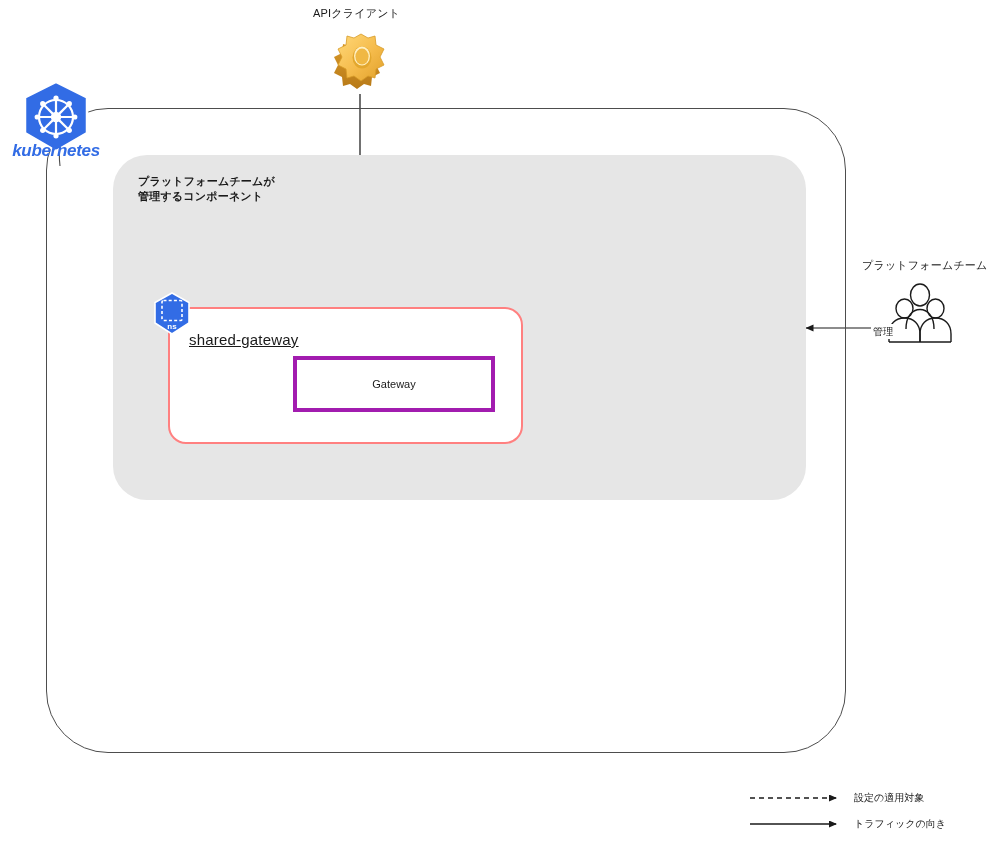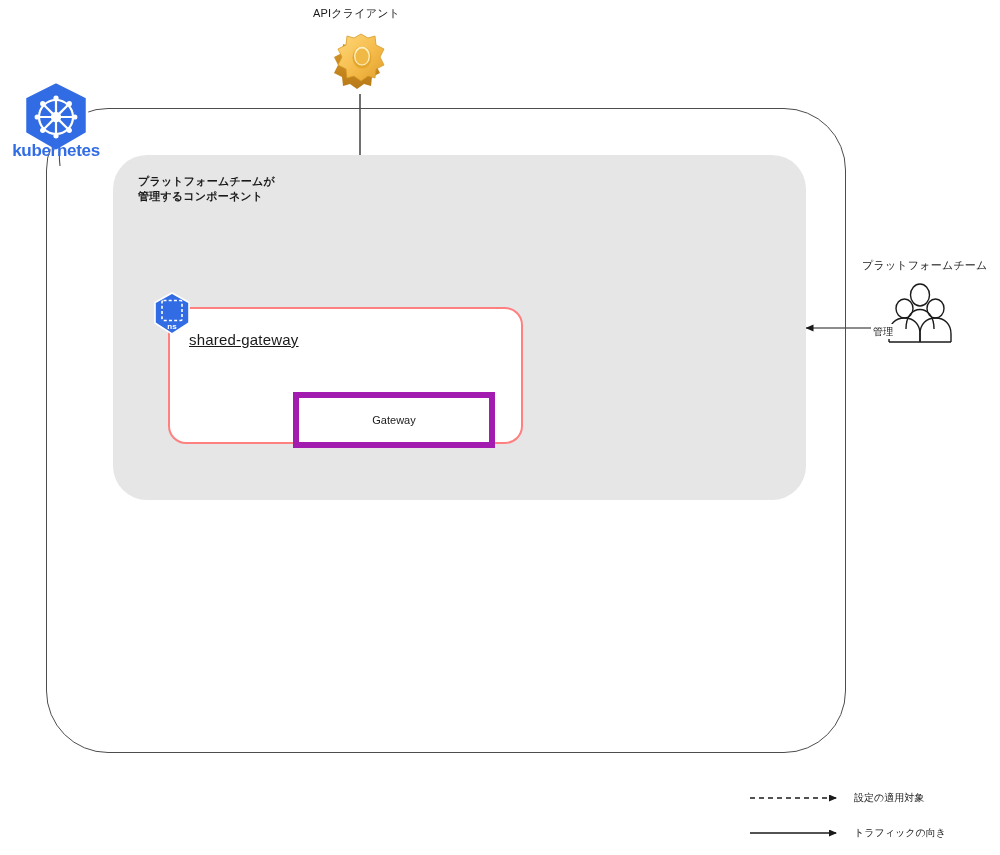--- a/index.html
+++ b/index.html
@@ -84,27 +84,26 @@
     width: 40px;
     height: 44px;
   }
   
   #gateway-box {
     position: absolute;
     left: 293px;
     top: 356px;
     width: 202px;
     height: 56px;
-    border: 6px solid #a21caf;
+    border: 4px solid #a21caf;
     box-sizing: border-box;
     background: #ffffff;
     display: flex;
     align-items: center;
     justify-content: center;
-    margin-top: 36px;
   }
   #gateway-box span {
     font-size: 11px;
     color: #1a1a1a;
   }
   
   #k8s-logo {
     position: absolute;
     left: 20px;
     top: 80px;
@@ -115,20 +114,21 @@
     position: absolute;
     left: 0px;
     top: 141px;
     width: 112px;
     text-align: center;
     font-size: 17px;
     font-weight: bold;
     color: #326ce5;
     letter-spacing: -0.3px;
     font-family: "Liberation Sans", "DejaVu Sans", sans-serif;
+    font-style: italic;
   }
   
   #api-client-label {
     left: 313px;
     top: 6px;
     width: 96px;
     font-size: 11px;
   }
   #gear-icon {
     position: absolute;
@@ -312,21 +312,21 @@
       <defs>
         <marker id="legArrow1" markerWidth="9" markerHeight="9" refX="7" refY="3.5" orient="auto" markerUnits="userSpaceOnUse">
           <path d="M0,0 L8,3.5 L0,7 z" fill="#1a1a1a"></path>
         </marker>
       </defs>
       <line x1="2" y1="10" x2="88" y2="10" stroke="#1a1a1a" stroke-width="1.3" stroke-dasharray="5 4" marker-end="url(#legArrow1)"></line>
     </svg>
     <span class="legend-text">設定の適用対象</span>
   </div>
 
-  <div class="legend-row" style="top:35px;">
+  <div class="legend-row" style="top:26px;">
     <svg class="legend-svg" viewBox="0 0 100 20">
       <defs>
         <marker id="legArrow2" markerWidth="9" markerHeight="9" refX="7" refY="3.5" orient="auto" markerUnits="userSpaceOnUse">
           <path d="M0,0 L8,3.5 L0,7 z" fill="#1a1a1a"></path>
         </marker>
       </defs>
       <line x1="2" y1="10" x2="88" y2="10" stroke="#1a1a1a" stroke-width="1.3" marker-end="url(#legArrow2)"></line>
     </svg>
     <span class="legend-text">トラフィックの向き</span>
   </div>

